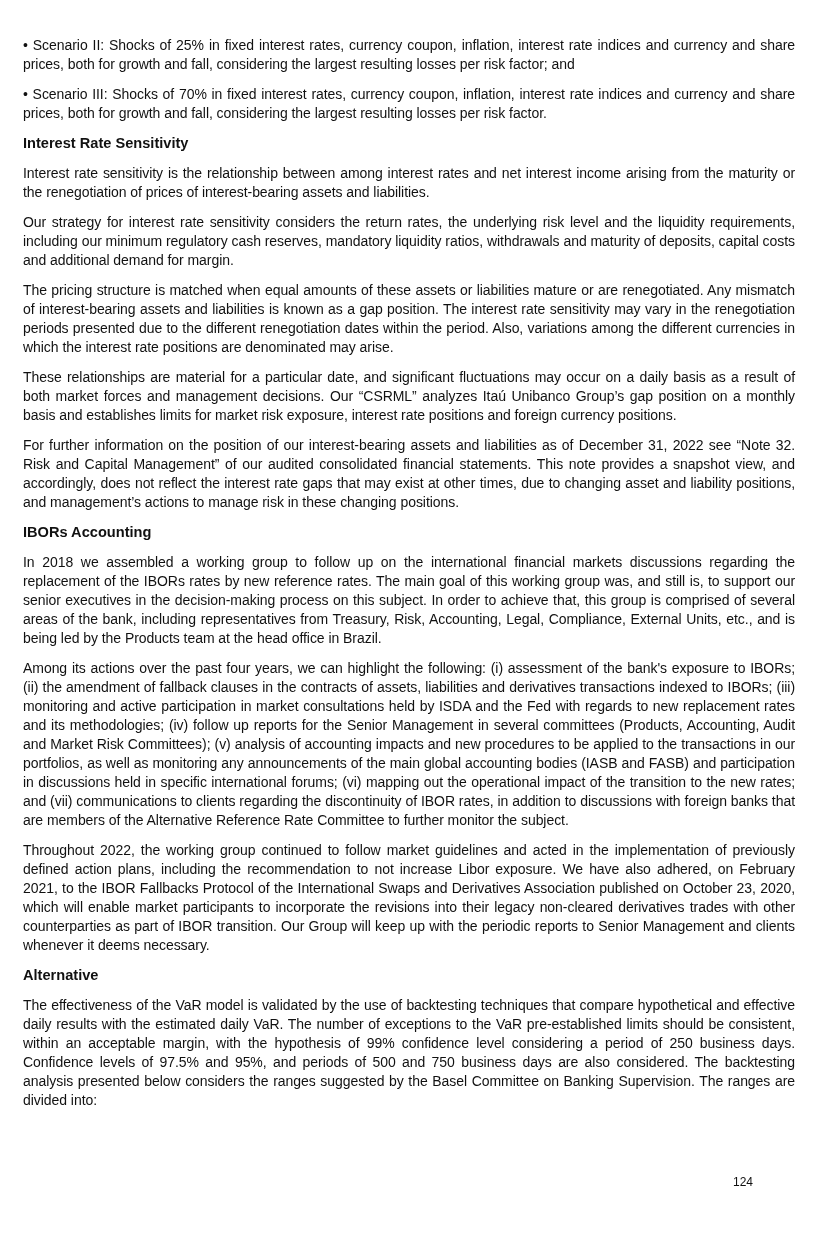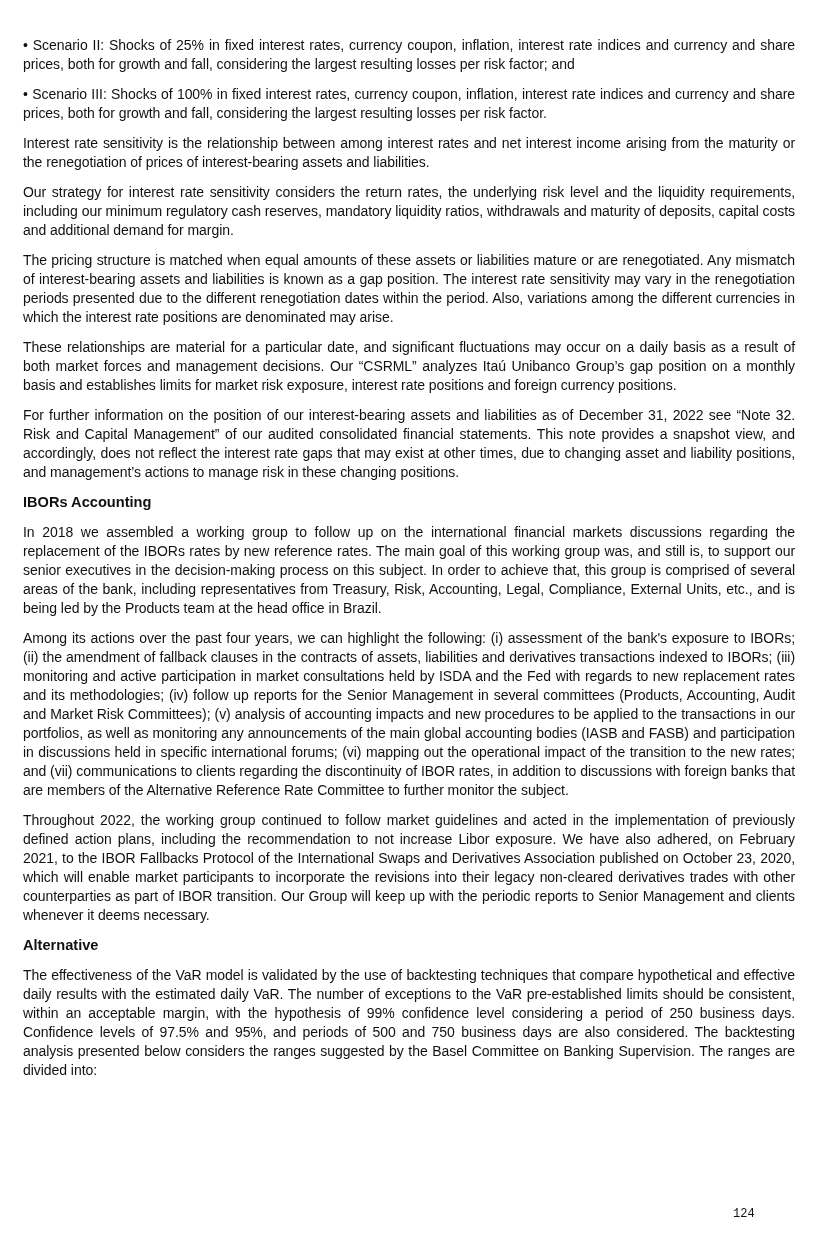--- a/index.html
+++ b/index.html
@@ -33,33 +33,33 @@
     }
     .heading {
       margin: 0 0 11px 0;
       font-size: 14.6px;
       line-height: 19px;
       font-weight: bold;
     }
     .page-number {
       position: absolute;
       left: 733px;
-      top: 1207px;
+      top: 1175px;
       font-size: 12px;
       line-height: 14px;
       color: #111111;
-      font-family: Liberation Mono, monospace;
     }
   </style>
 </head>
 <body>
 
 <div class="page">
   <p class="para bullet">• Scenario II: Shocks of 25% in fixed interest rates, currency coupon, inflation, interest rate indices and currency and share prices, both for growth and fall, considering the largest resulting losses per risk factor; and</p>
-  <p class="para bullet">• Scenario III: Shocks of 100% in fixed interest rates, currency coupon, inflation, interest rate indices and currency and share prices, both for growth and fall, considering the largest resulting losses per risk factor.</p>
+  <p class="para bullet">• Scenario III: Shocks of 70% in fixed interest rates, currency coupon, inflation, interest rate indices and currency and share prices, both for growth and fall, considering the largest resulting losses per risk factor.</p>
+  <h2 class="heading">Interest Rate Sensitivity</h2>
   <p class="para">Interest rate sensitivity is the relationship between among interest rates and net interest income arising from the maturity or the renegotiation of prices of interest-bearing assets and liabilities.</p>
   <p class="para">Our strategy for interest rate sensitivity considers the return rates, the underlying risk level and the liquidity requirements, including our minimum regulatory cash reserves, mandatory liquidity ratios, withdrawals and maturity of deposits, capital costs and additional demand for margin.</p>
   <p class="para">The pricing structure is matched when equal amounts of these assets or liabilities mature or are renegotiated. Any mismatch of interest-bearing assets and liabilities is known as a gap position. The interest rate sensitivity may vary in the renegotiation periods presented due to the different renegotiation dates within the period. Also, variations among the different currencies in which the interest rate positions are denominated may arise.</p>
   <p class="para">These relationships are material for a particular date, and significant fluctuations may occur on a daily basis as a result of both market forces and management decisions. Our “CSRML” analyzes Itaú Unibanco Group’s gap position on a monthly basis and establishes limits for market risk exposure, interest rate positions and foreign currency positions.</p>
   <p class="para">For further information on the position of our interest-bearing assets and liabilities as of December 31, 2022 see “Note 32. Risk and Capital Management” of our audited consolidated financial statements. This note provides a snapshot view, and accordingly, does not reflect the interest rate gaps that may exist at other times, due to changing asset and liability positions, and management’s actions to manage risk in these changing positions.</p>
   <h2 class="heading">IBORs Accounting</h2>
   <p class="para">In 2018 we assembled a working group to follow up on the international financial markets discussions regarding the replacement of the IBORs rates by new reference rates. The main goal of this working group was, and still is, to support our senior executives in the decision-making process on this subject. In order to achieve that, this group is comprised of several areas of the bank, including representatives from Treasury, Risk, Accounting, Legal, Compliance, External Units, etc., and is being led by the Products team at the head office in Brazil.</p>
   <p class="para">Among its actions over the past four years, we can highlight the following: (i) assessment of the bank's exposure to IBORs; (ii) the amendment of fallback clauses in the contracts of assets, liabilities and derivatives transactions indexed to IBORs; (iii) monitoring and active participation in market consultations held by ISDA and the Fed with regards to new replacement rates and its methodologies; (iv) follow up reports for the Senior Management in several committees (Products, Accounting, Audit and Market Risk Committees); (v) analysis of accounting impacts and new procedures to be applied to the transactions in our portfolios, as well as monitoring any announcements of the main global accounting bodies (IASB and FASB) and participation in discussions held in specific international forums; (vi) mapping out the operational impact of the transition to the new rates; and (vii) communications to clients regarding the discontinuity of IBOR rates, in addition to discussions with foreign banks that are members of the Alternative Reference Rate Committee to further monitor the subject.</p>
   <p class="para">Throughout 2022, the working group continued to follow market guidelines and acted in the implementation of previously defined action plans, including the recommendation to not increase Libor exposure. We have also adhered, on February 2021, to the IBOR Fallbacks Protocol of the International Swaps and Derivatives Association published on October 23, 2020, which will enable market participants to incorporate the revisions into their legacy non-cleared derivatives trades with other counterparties as part of IBOR transition. Our Group will keep up with the periodic reports to Senior Management and clients whenever it deems necessary.</p>
   <h2 class="heading">Alternative</h2>

